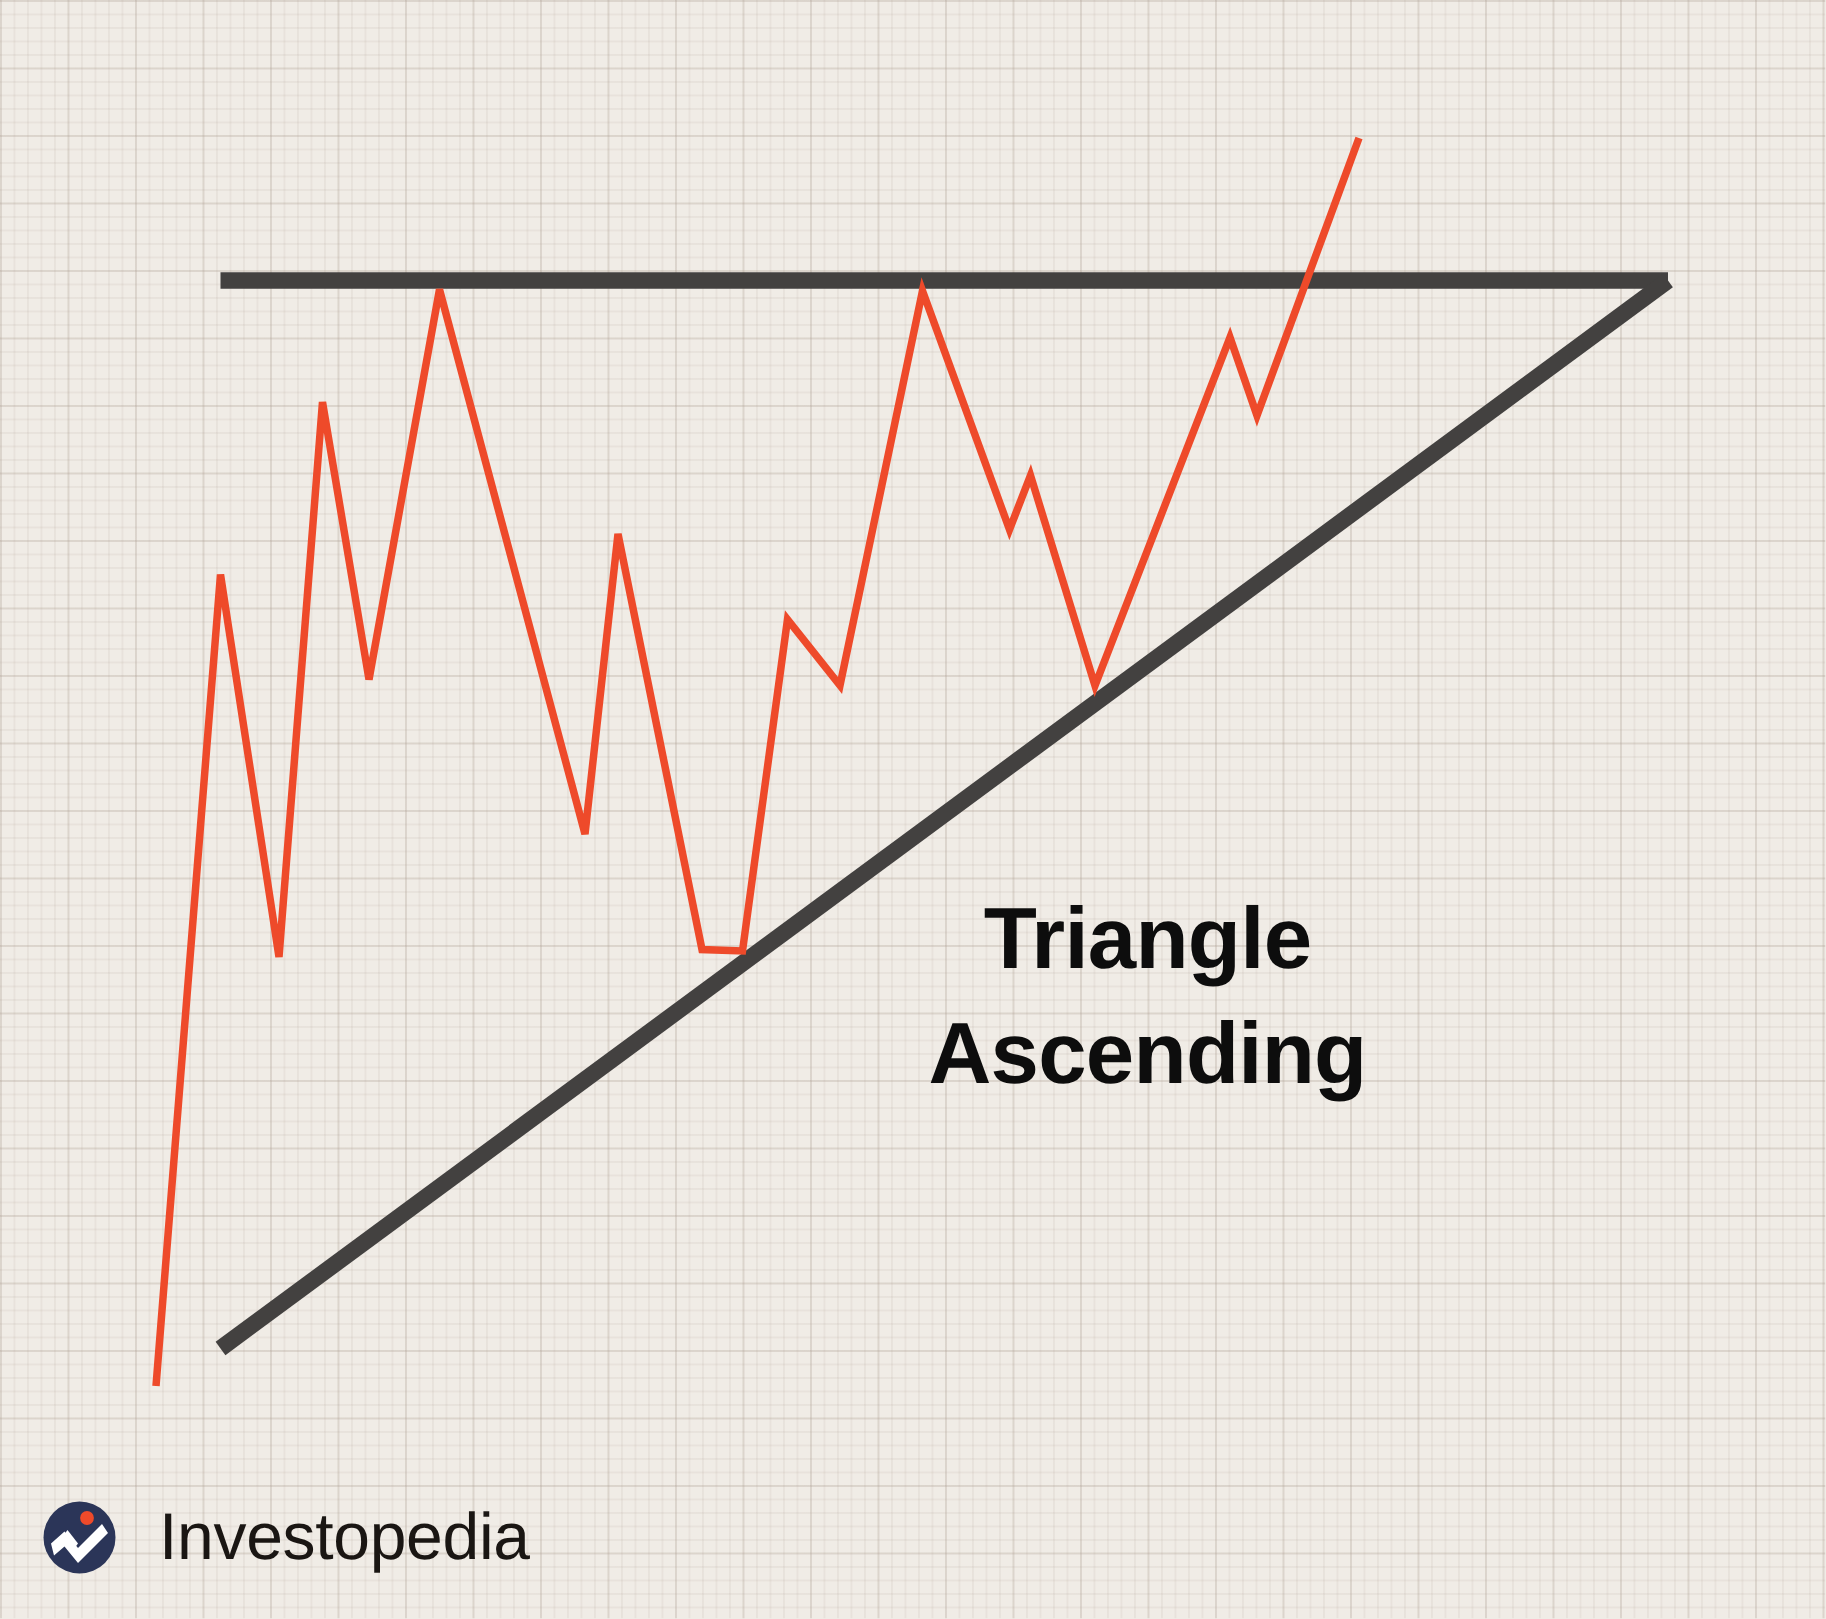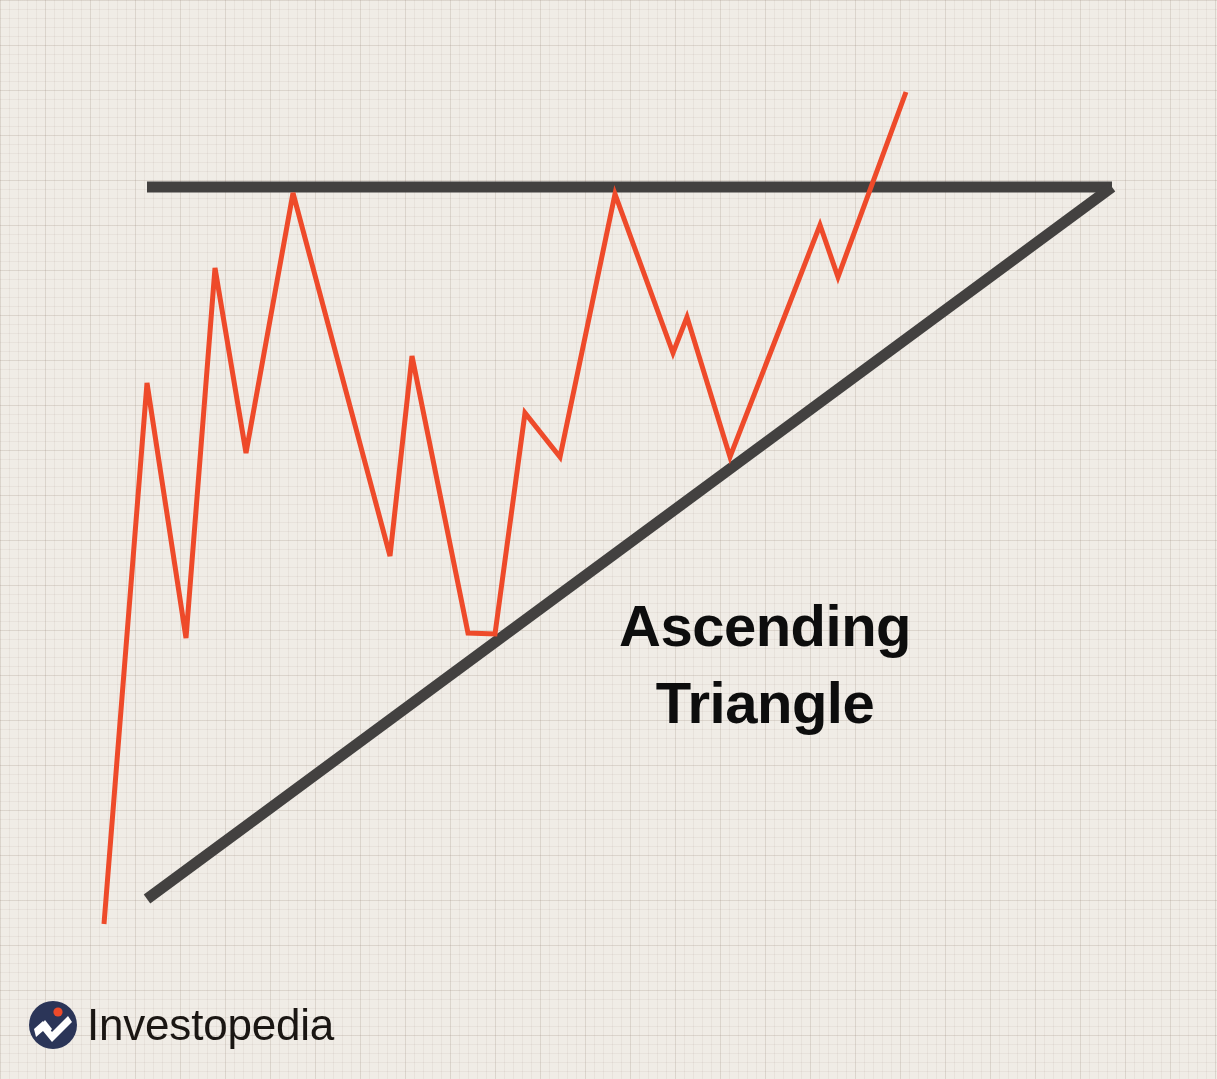--- a/index.html
+++ b/index.html
@@ -48,21 +48,21 @@
     letter-spacing: -0.5px;
     font-family: "Liberation Sans", sans-serif;
   }
   .pattern-label div { display: block; }
   #brand {
     position: absolute;
     left: 28px;
     top: 1000px;
     display: flex;
     align-items: center;
-    gap: 9px;
+    gap: 28px;
   }
   #brand-mark { display: block; }
   #brand-word {
     font-size: 44px;
     color: #1a1613;
     font-family: "Liberation Sans", sans-serif;
     letter-spacing: -0.2px;
     line-height: 1;
     font-weight: 400;
   }
@@ -74,22 +74,22 @@
 
   <svg id="chart-svg" viewBox="0 0 1217 1079">
     <g>
         <line x1="147" y1="187" x2="1112" y2="187" stroke="#434140" stroke-width="11" stroke-linecap="butt"></line>
         <line x1="147" y1="899" x2="1112" y2="187" stroke="#434140" stroke-width="11" stroke-linecap="butt"></line>
       </g>
     <polyline id="price-line" fill="none" stroke="#ee4a2a" stroke-width="5" stroke-linejoin="miter" stroke-linecap="butt" points="104,924 147,383 186,638 215,268 246,453 293,193 390,556 412,356 468,633 495,634 525,413 560,457 615,194 673,353 687,317 730,457 820,225 838,277 906,92"></polyline>
   </svg>
 
   <div class="pattern-label">
+    <div>Triangle</div>
     <div>Ascending</div>
-    <div>Triangle</div>
   </div>
 
   <div id="brand">
     <svg id="brand-mark" width="50" height="50" viewBox="0 0 50 50">
       <circle cx="25" cy="25" r="24" fill="#2b3558"></circle>
       <path d="M6 29 L15 21 L24 32 L40 16 L44 22 L24 42 L15 31 L8 37 Z" fill="#ffffff"></path>
       <path d="M17 20 L24 29 L21 33 L14 24 Z" fill="#ffffff"></path>
       <circle cx="30" cy="12" r="4.6" fill="#ee4a2a"></circle>
     </svg>
     <span id="brand-word">Investopedia</span>

